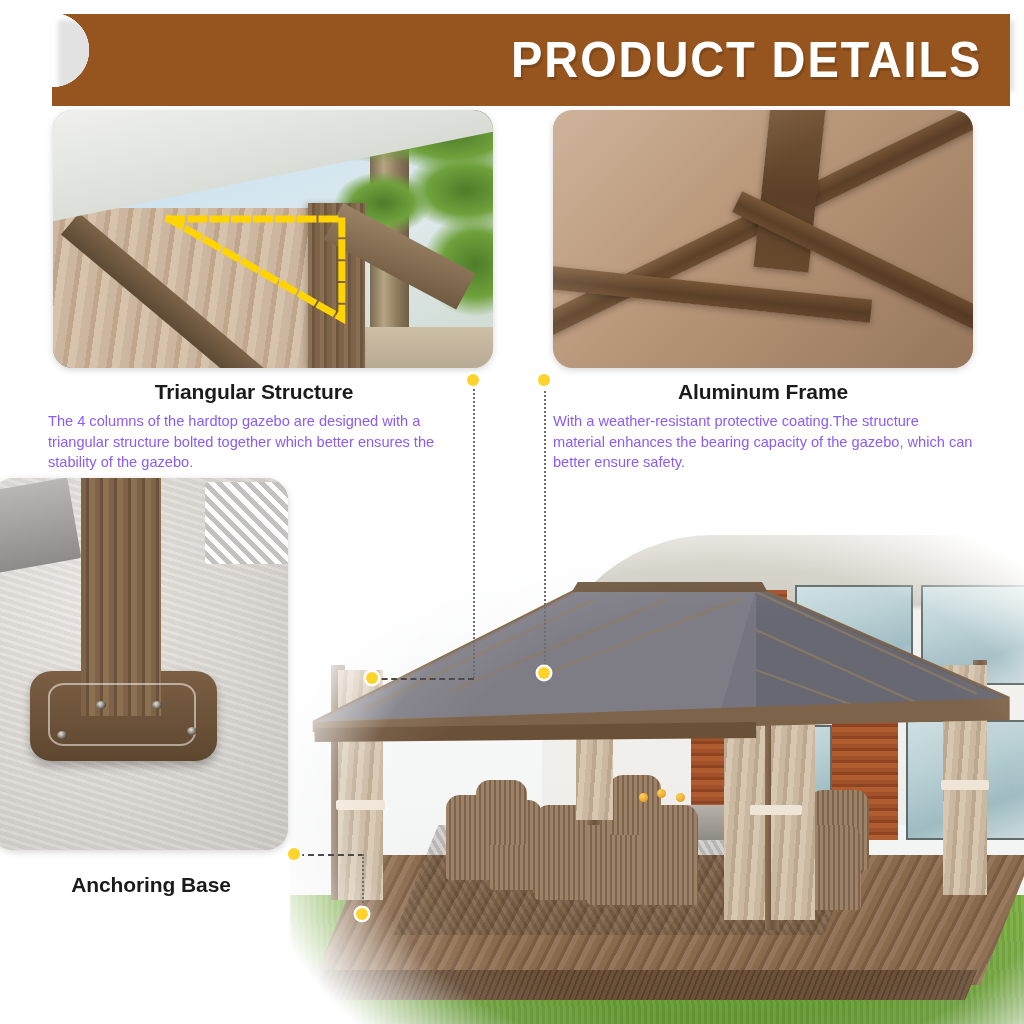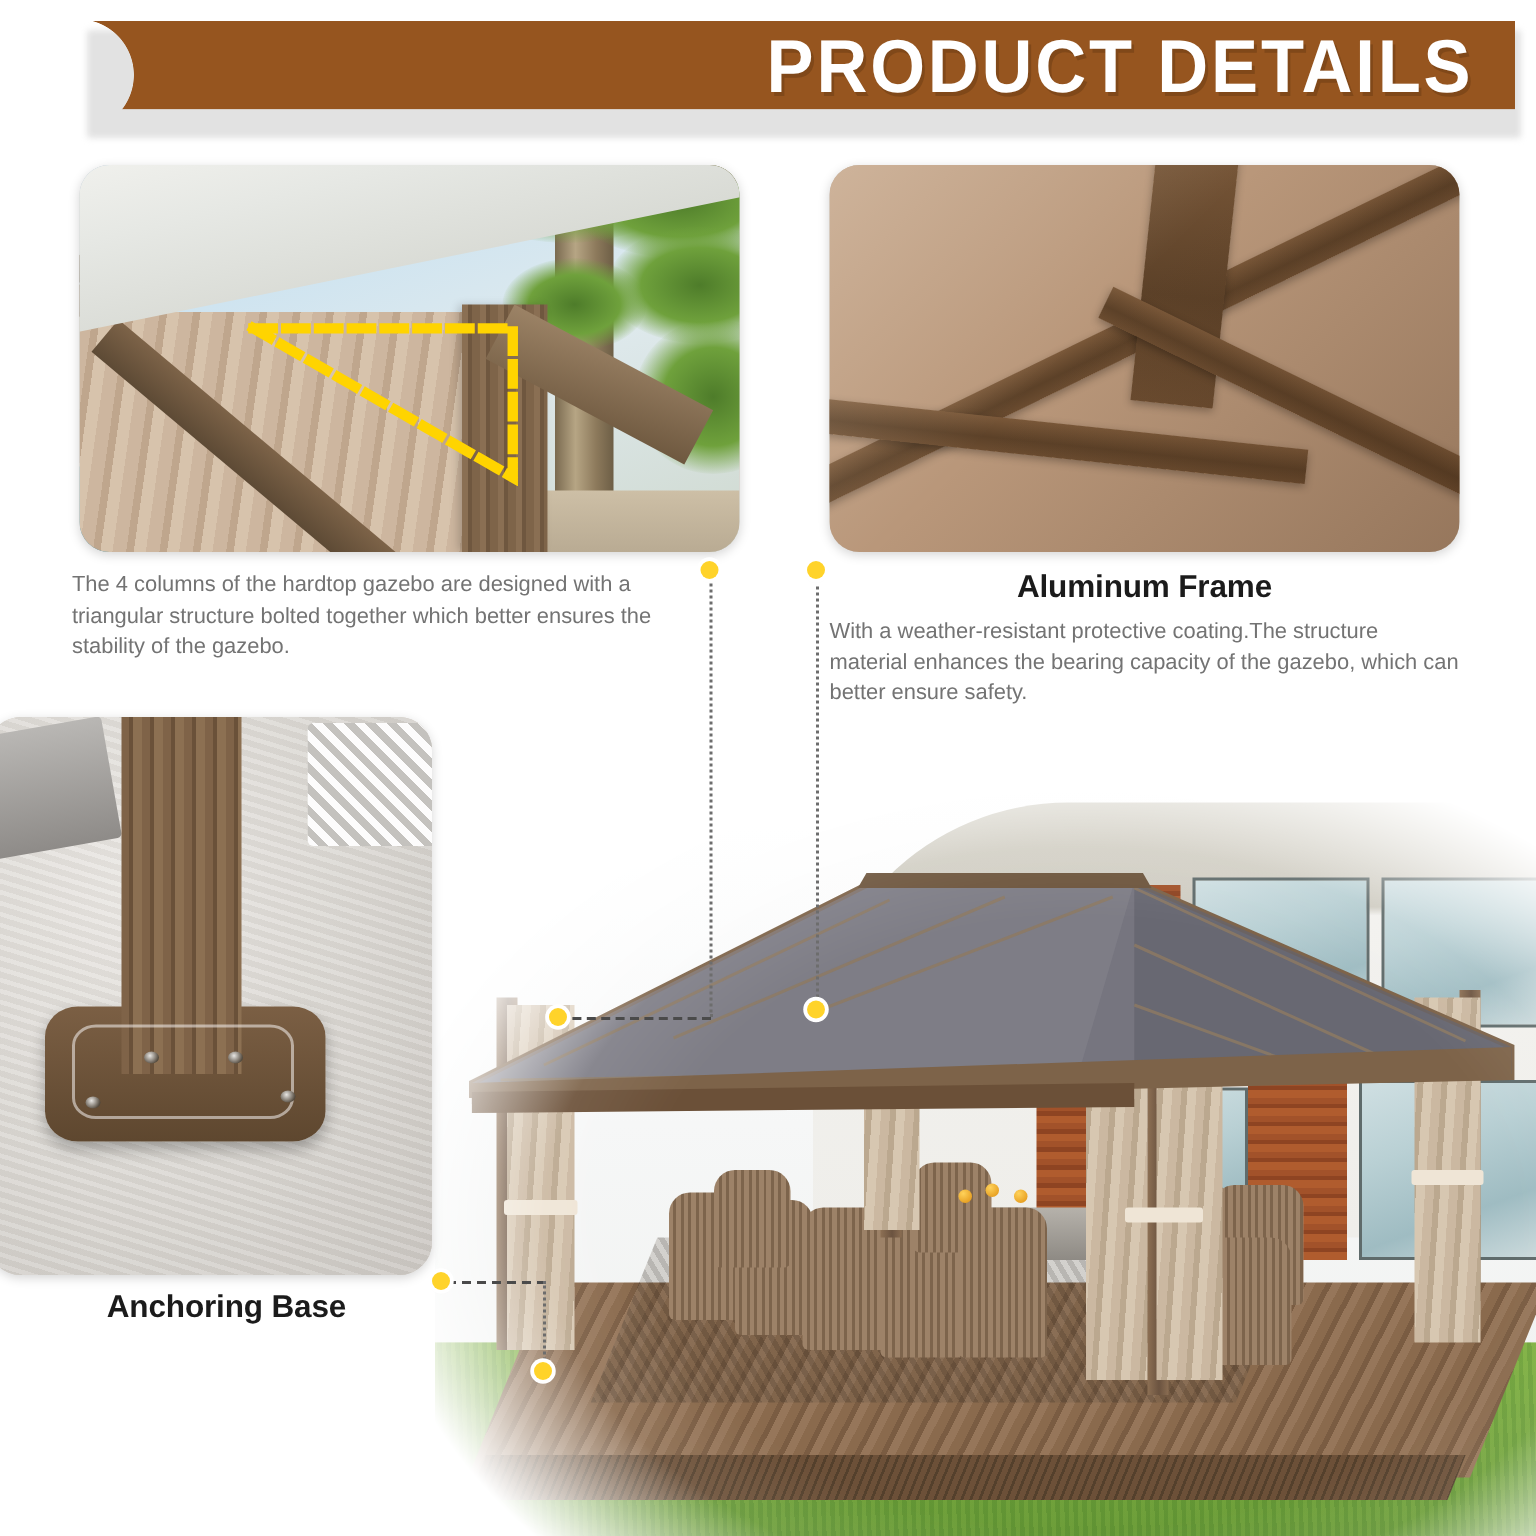--- a/index.html
+++ b/index.html
@@ -12,21 +12,21 @@
   }
   .stage { position:absolute; inset:0; width:1024px; height:1024px; }
 
   
   .banner-wrap { position:absolute; left:0; top:14px; width:1024px; height:76px; }
   .banner-shadow {
     position:absolute; left:58px; top:6px; width:956px; height:72px;
     background:#e2e2e2; border-radius:2px; filter:blur(2px);
   }
   .banner {
-    position:absolute; left:52px; top:0; width:958px; height:59px;
+    position:absolute; left:52px; top:0; width:958px; height:92px;
     background:#96551f;
     -webkit-mask-image:radial-gradient(circle 38px at 0px 36px, transparent 0 37px, #000 37.5px);
     mask-image:radial-gradient(circle 38px at 0px 36px, transparent 0 37px, #000 37.5px);
   }
   .banner-title {
     position:absolute; right:28px; top:50%; transform:translateY(-50%);
     color:#ffffff;
     font-size:50px;
     font-weight:bold;
     letter-spacing:2px;
@@ -269,26 +269,26 @@
     position:absolute; height:0; border-top:2px dashed #4a4a4a; z-index:7;
   }
 
   
   .block { position:absolute; }
   .block h3 {
     font-size:21px; font-weight:bold; color:#1b1b1b;
     text-align:center; margin-bottom:7px; letter-spacing:-.1px;
   }
   .block p {
-    font-size:14.6px; line-height:1.42; color:#737373; text-align:left;
+    font-size:14.6px; line-height:1.42; color:#8b5cf6; text-align:left;
   }
   #txt-tri { left:48px; top:380px; width:412px; }
   #txt-alu { left:553px; top:380px; width:420px; }
   #txt-anc { left:6px; top:860px; width:290px; }
-  #txt-anc h3 { text-align:center; }
+  #txt-anc h3 { text-align:center;margin-top:13px; }
 </style>
 </head>
 <body>
 
 <div class="stage">
 
   <div class="banner-wrap">
     <div class="banner-shadow"></div>
     <div class="banner">
       <div class="banner-title">PRODUCT DETAILS</div>
@@ -429,20 +429,21 @@
   <div class="dot" style="left:538px;top:374px;"></div>
   <div class="vline" style="left:544px;top:386px;height:287px;"></div>
   <div class="dot" style="left:538px;top:667px;"></div>
 
   <div class="dot" style="left:288px;top:848px;"></div>
   <div class="hline" style="left:298px;top:854px;width:66px;"></div>
   <div class="vline" style="left:362px;top:854px;height:60px;"></div>
   <div class="dot" style="left:356px;top:908px;"></div>
 
   <div class="block" id="txt-tri">
+    <h3>Triangular Structure</h3>
     <p>The 4 columns of the hardtop gazebo are designed with a triangular structure bolted together which better ensures the stability of the gazebo.</p>
   </div>
 
   <div class="block" id="txt-alu">
     <h3>Aluminum Frame</h3>
     <p>With a weather-resistant protective coating.The structure material enhances the bearing capacity of the gazebo, which can better ensure safety.</p>
   </div>
 
   <div class="block" id="txt-anc">
     <h3>Anchoring Base</h3>

